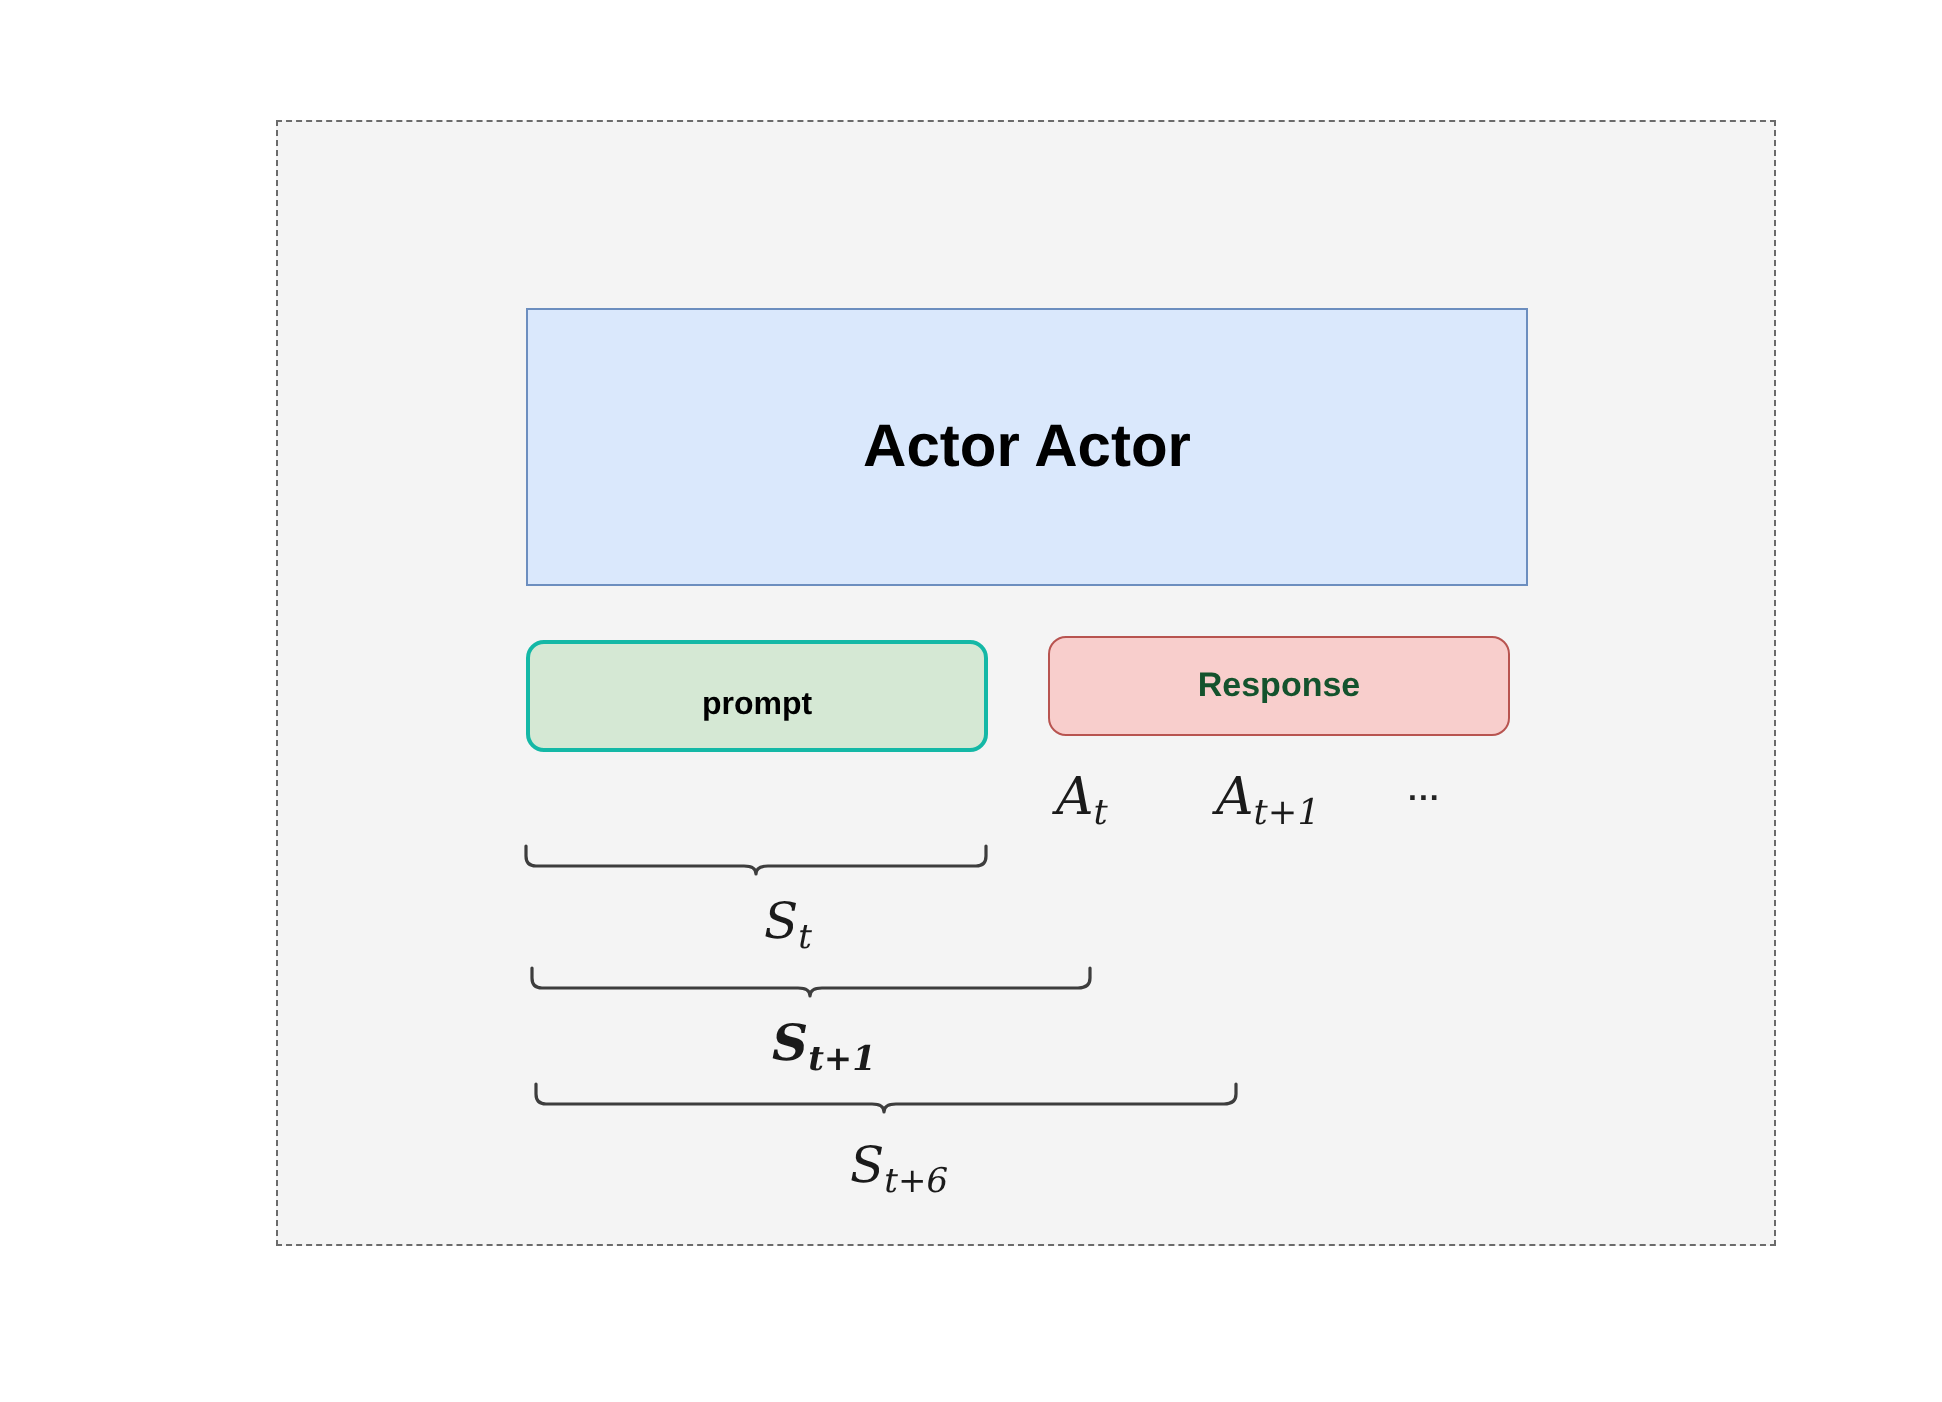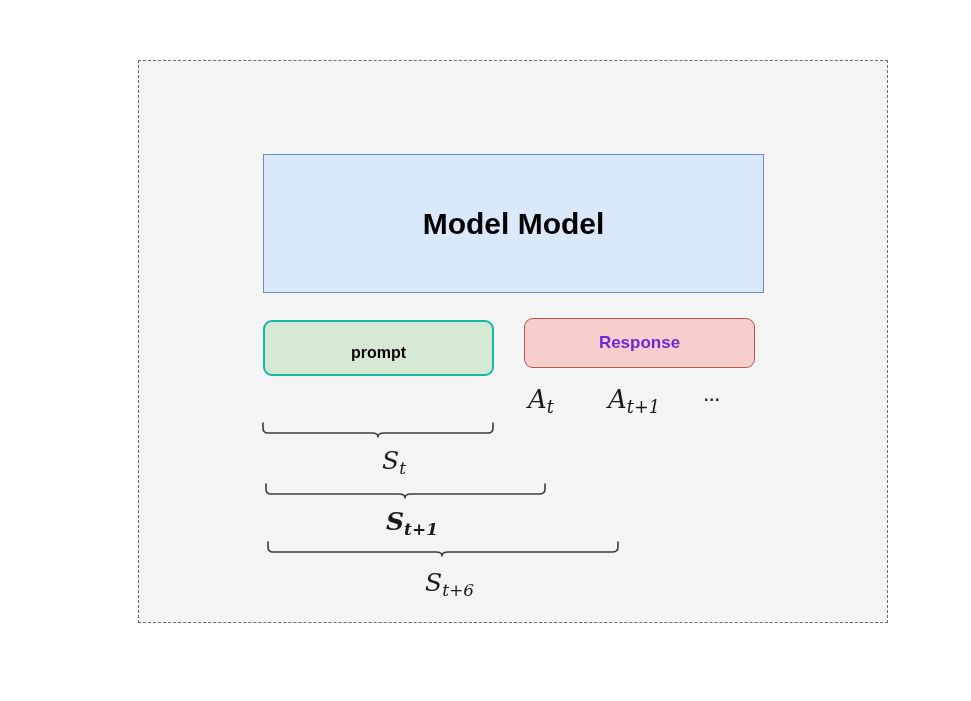--- a/index.html
+++ b/index.html
@@ -91,21 +91,21 @@
     border: 1px solid #b85450;
     border-radius: 9px;
     box-sizing: border-box;
     display: flex;
     align-items: center;
     justify-content: center;
   }
   .response-label {
     font-size: 17px;
     font-weight: bold;
-    color: #6d28d9;
+    color: #14532d;
   }
 
   
   .math {
     position: absolute;
     font-family: "DejaVu Serif", "Liberation Serif", serif;
     font-style: italic;
     color: #1a1a1a;
     white-space: nowrap;
     line-height: 1;
@@ -159,21 +159,21 @@
   .brace-3 { left: 267px; top: 541px; }
 </style>
 </head>
 <body>
 
 <div id="canvas">
 
   <div class="panel"></div>
 
   <div class="actor-box">
-    <span class="actor-title">Model Model</span>
+    <span class="actor-title">Actor Actor</span>
   </div>
 
   <div class="prompt-box">
     <span class="prompt-label">prompt</span>
   </div>
 
   <div class="response-box">
     <span class="response-label">Response</span>
   </div>
 

